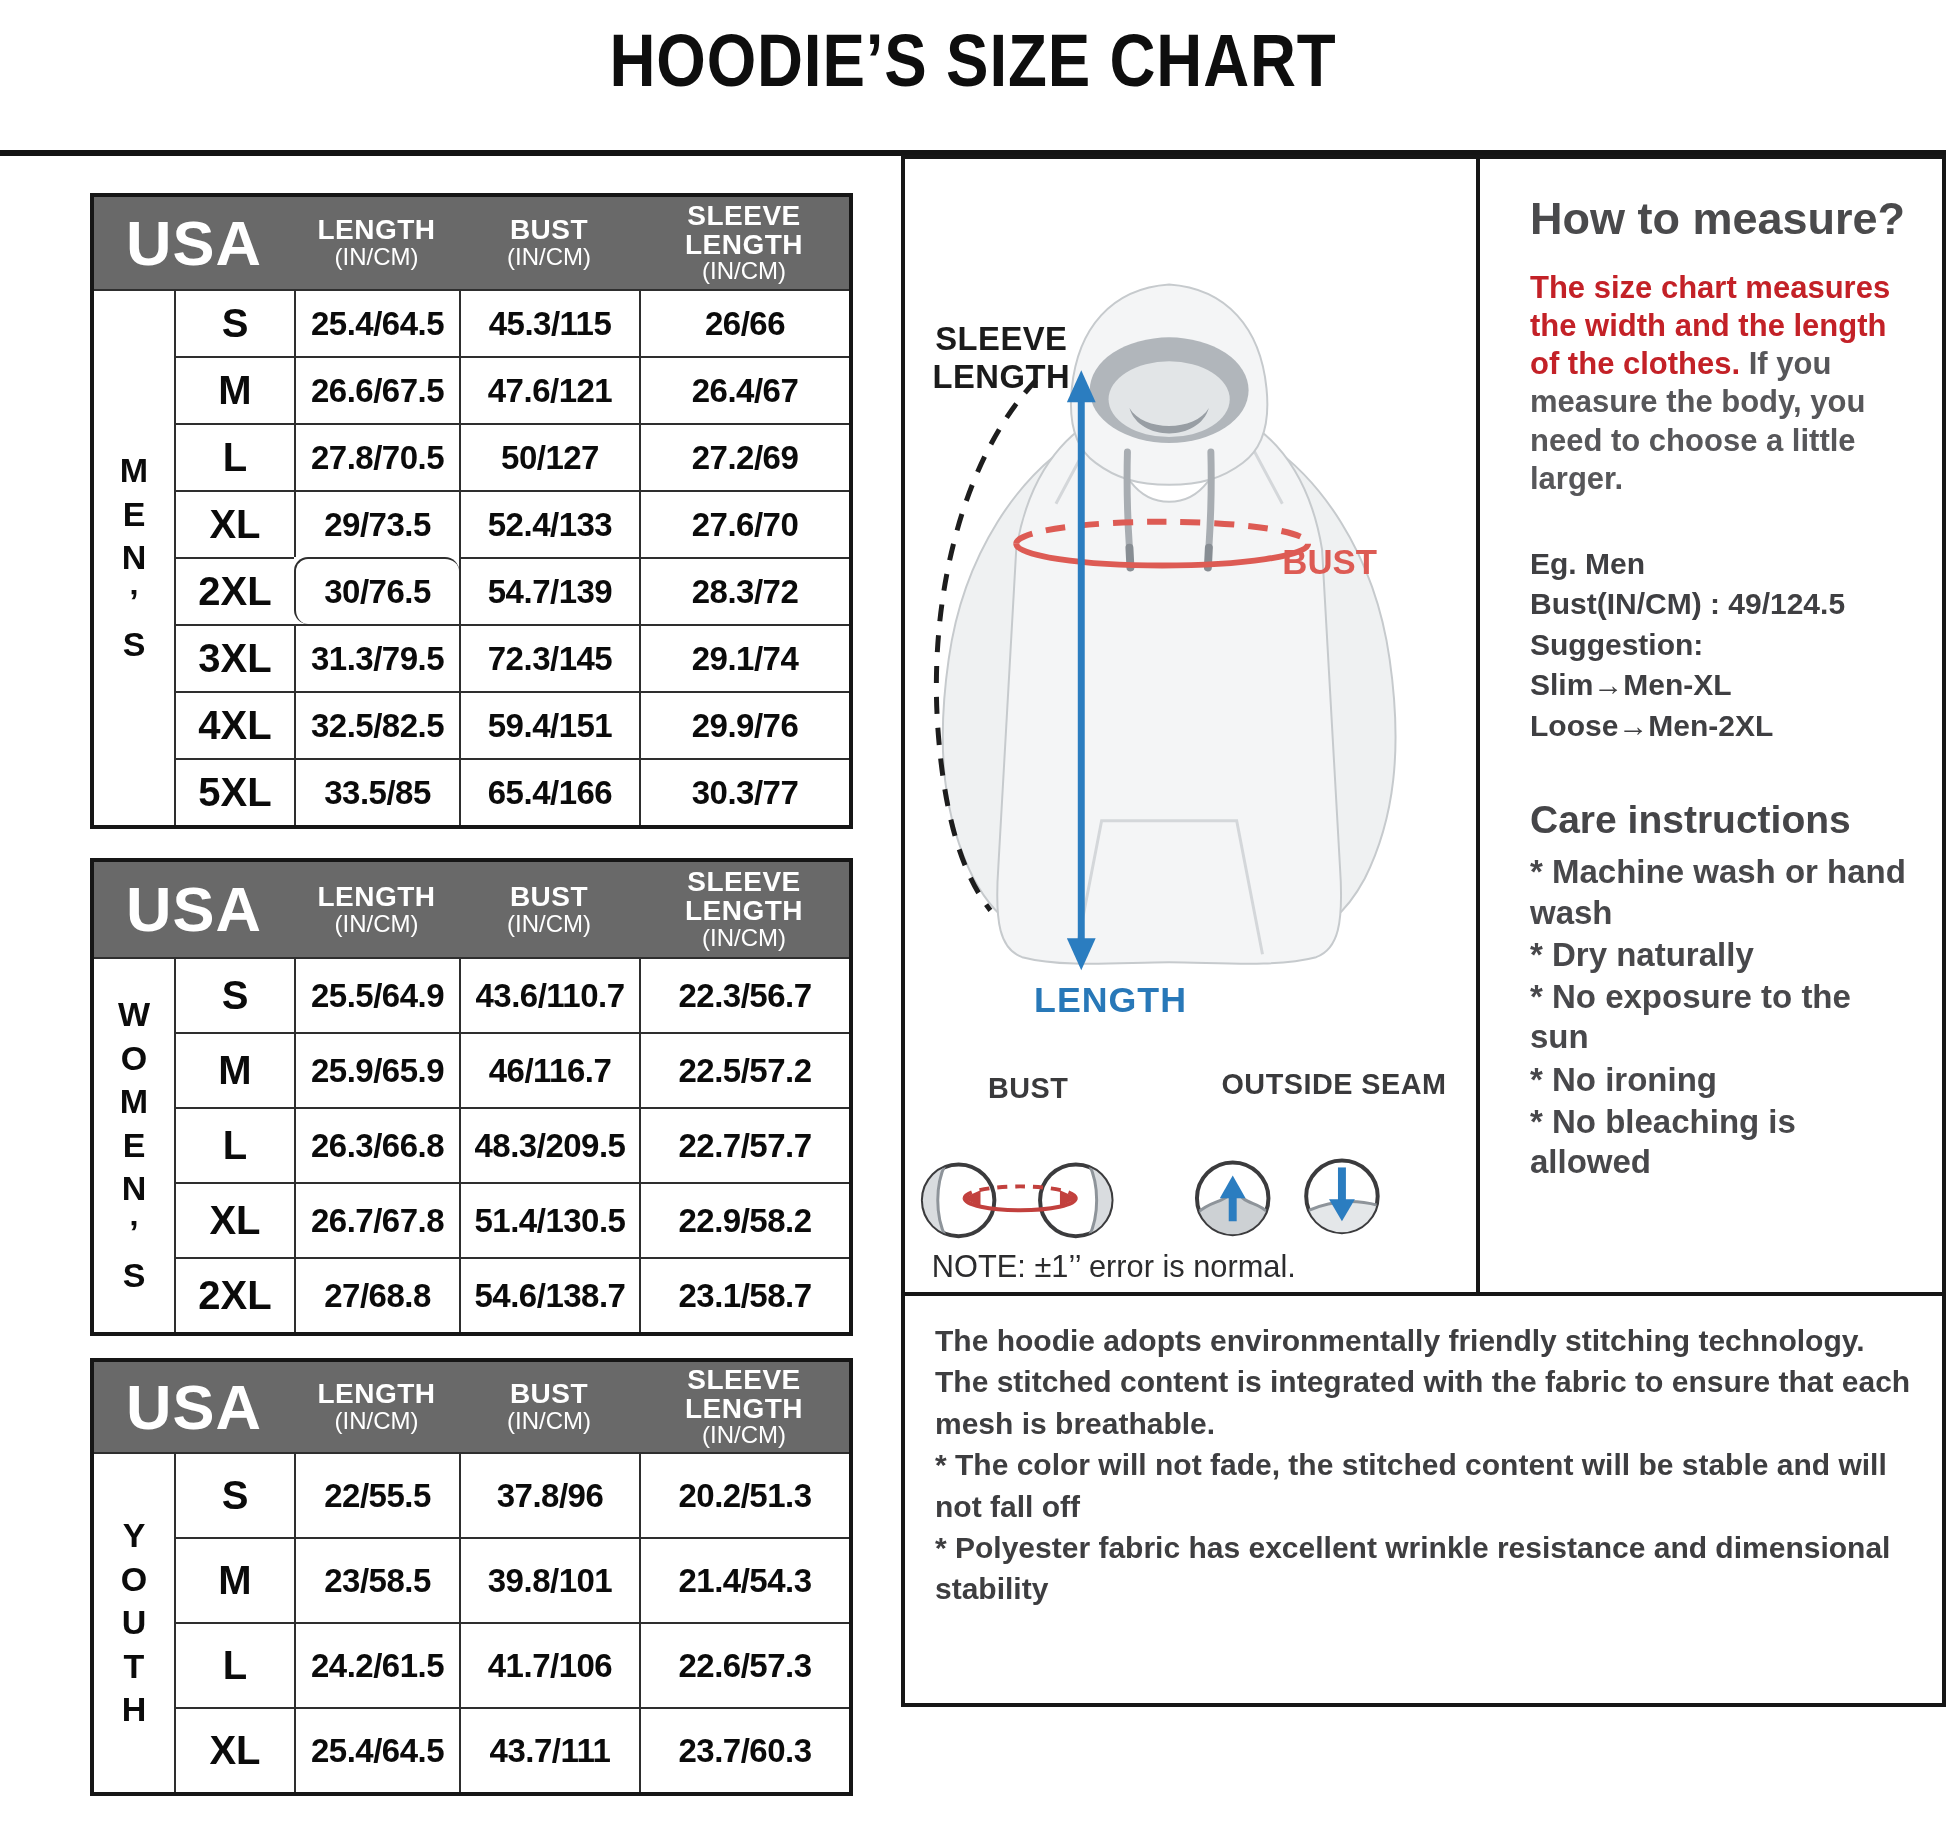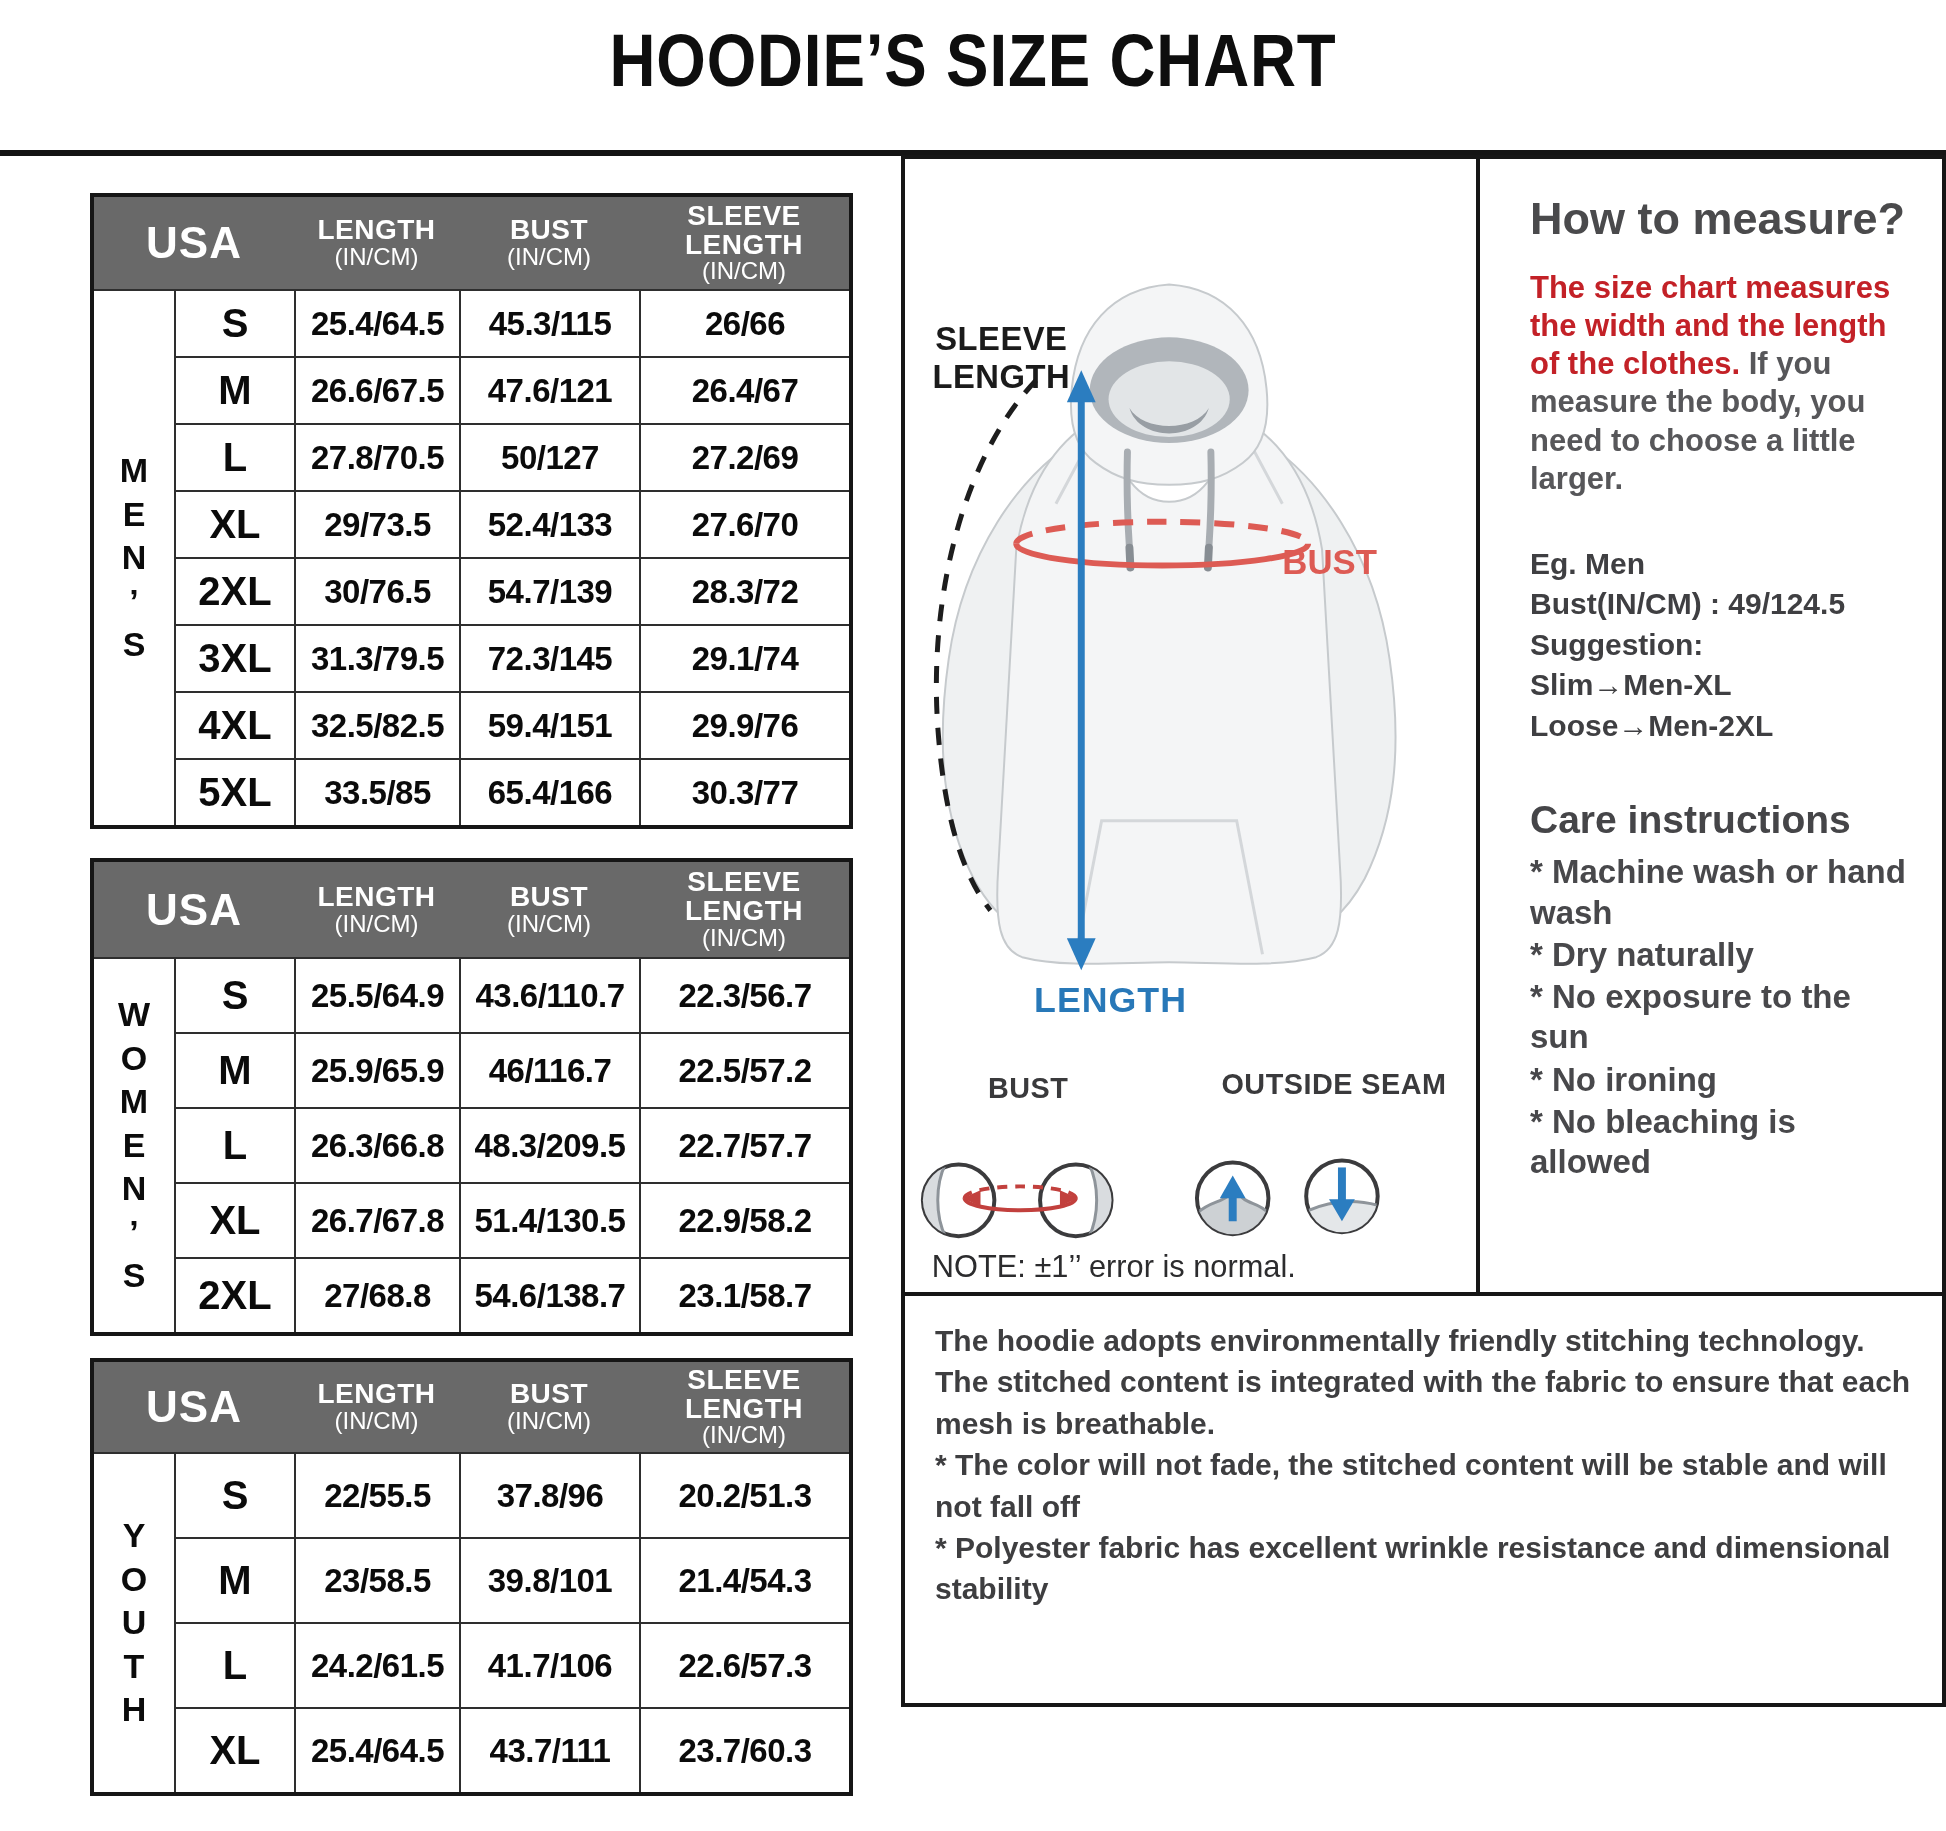--- a/index.html
+++ b/index.html
@@ -14,21 +14,21 @@
   
   .size-table{position:absolute;left:90px;width:755px;display:grid;
               grid-template-columns:80px 120px 165px 180px 210px;
               border:4px solid #161616;background:#fff;}
   #table-0{top:193px;grid-template-rows:92px repeat(8,67px);}
   #table-1{top:858px;grid-template-rows:95px repeat(5,75px);}
   #table-2{top:1358px;grid-template-rows:90px repeat(4,85px);}
 
   .cell{display:flex;align-items:center;justify-content:center;text-align:center;}
   .hcell{background:#696969;color:#fff;flex-direction:column;line-height:1.03;}
-  .husa{font-size:44px;font-weight:700;letter-spacing:1px;}
+  .husa{font-size:63px;font-weight:700;letter-spacing:1px;}
   .hlabel{font-size:28px;font-weight:700;letter-spacing:.5px;}
   .hunit{font-size:24px;font-weight:400;}
   .bt{border-top:2px solid #2e2e2e;}
   .bl{border-left:2px solid #2e2e2e;}
   .size-cell{font-size:40px;font-weight:700;color:#0b0b0b;}
   .val-cell{font-size:33px;font-weight:700;color:#0b0b0b;letter-spacing:-.5px;}
   .group-cell{flex-direction:column;font-size:34px;font-weight:700;color:#0b0b0b;line-height:1.28;}
 
   
   .main-panel{position:absolute;left:901px;top:155px;width:1037px;height:1544px;
@@ -99,21 +99,21 @@
       <div class="cell bt bl val-cell" style="grid-area: 3 / 5;">26.4/67</div>
       <div class="cell bt bl size-cell" style="grid-area: 4 / 2;">L</div>
       <div class="cell bt bl val-cell" style="grid-area: 4 / 3;">27.8/70.5</div>
       <div class="cell bt bl val-cell" style="grid-area: 4 / 4;">50/127</div>
       <div class="cell bt bl val-cell" style="grid-area: 4 / 5;">27.2/69</div>
       <div class="cell bt bl size-cell" style="grid-area: 5 / 2;">XL</div>
       <div class="cell bt bl val-cell" style="grid-area: 5 / 3;">29/73.5</div>
       <div class="cell bt bl val-cell" style="grid-area: 5 / 4;">52.4/133</div>
       <div class="cell bt bl val-cell" style="grid-area: 5 / 5;">27.6/70</div>
       <div class="cell bt bl size-cell" style="grid-area: 6 / 2;">2XL</div>
-      <div class="cell bt bl val-cell" style="grid-area: 6 / 3;">30/76.5</div>
+      <div class="cell bt bl val-cell" style="grid-area: 6 / 3; border-radius: 14px;">30/76.5</div>
       <div class="cell bt bl val-cell" style="grid-area: 6 / 4;">54.7/139</div>
       <div class="cell bt bl val-cell" style="grid-area: 6 / 5;">28.3/72</div>
       <div class="cell bt bl size-cell" style="grid-area: 7 / 2;">3XL</div>
       <div class="cell bt bl val-cell" style="grid-area: 7 / 3;">31.3/79.5</div>
       <div class="cell bt bl val-cell" style="grid-area: 7 / 4;">72.3/145</div>
       <div class="cell bt bl val-cell" style="grid-area: 7 / 5;">29.1/74</div>
       <div class="cell bt bl size-cell" style="grid-area: 8 / 2;">4XL</div>
       <div class="cell bt bl val-cell" style="grid-area: 8 / 3;">32.5/82.5</div>
       <div class="cell bt bl val-cell" style="grid-area: 8 / 4;">59.4/151</div>
       <div class="cell bt bl val-cell" style="grid-area: 8 / 5;">29.9/76</div>

